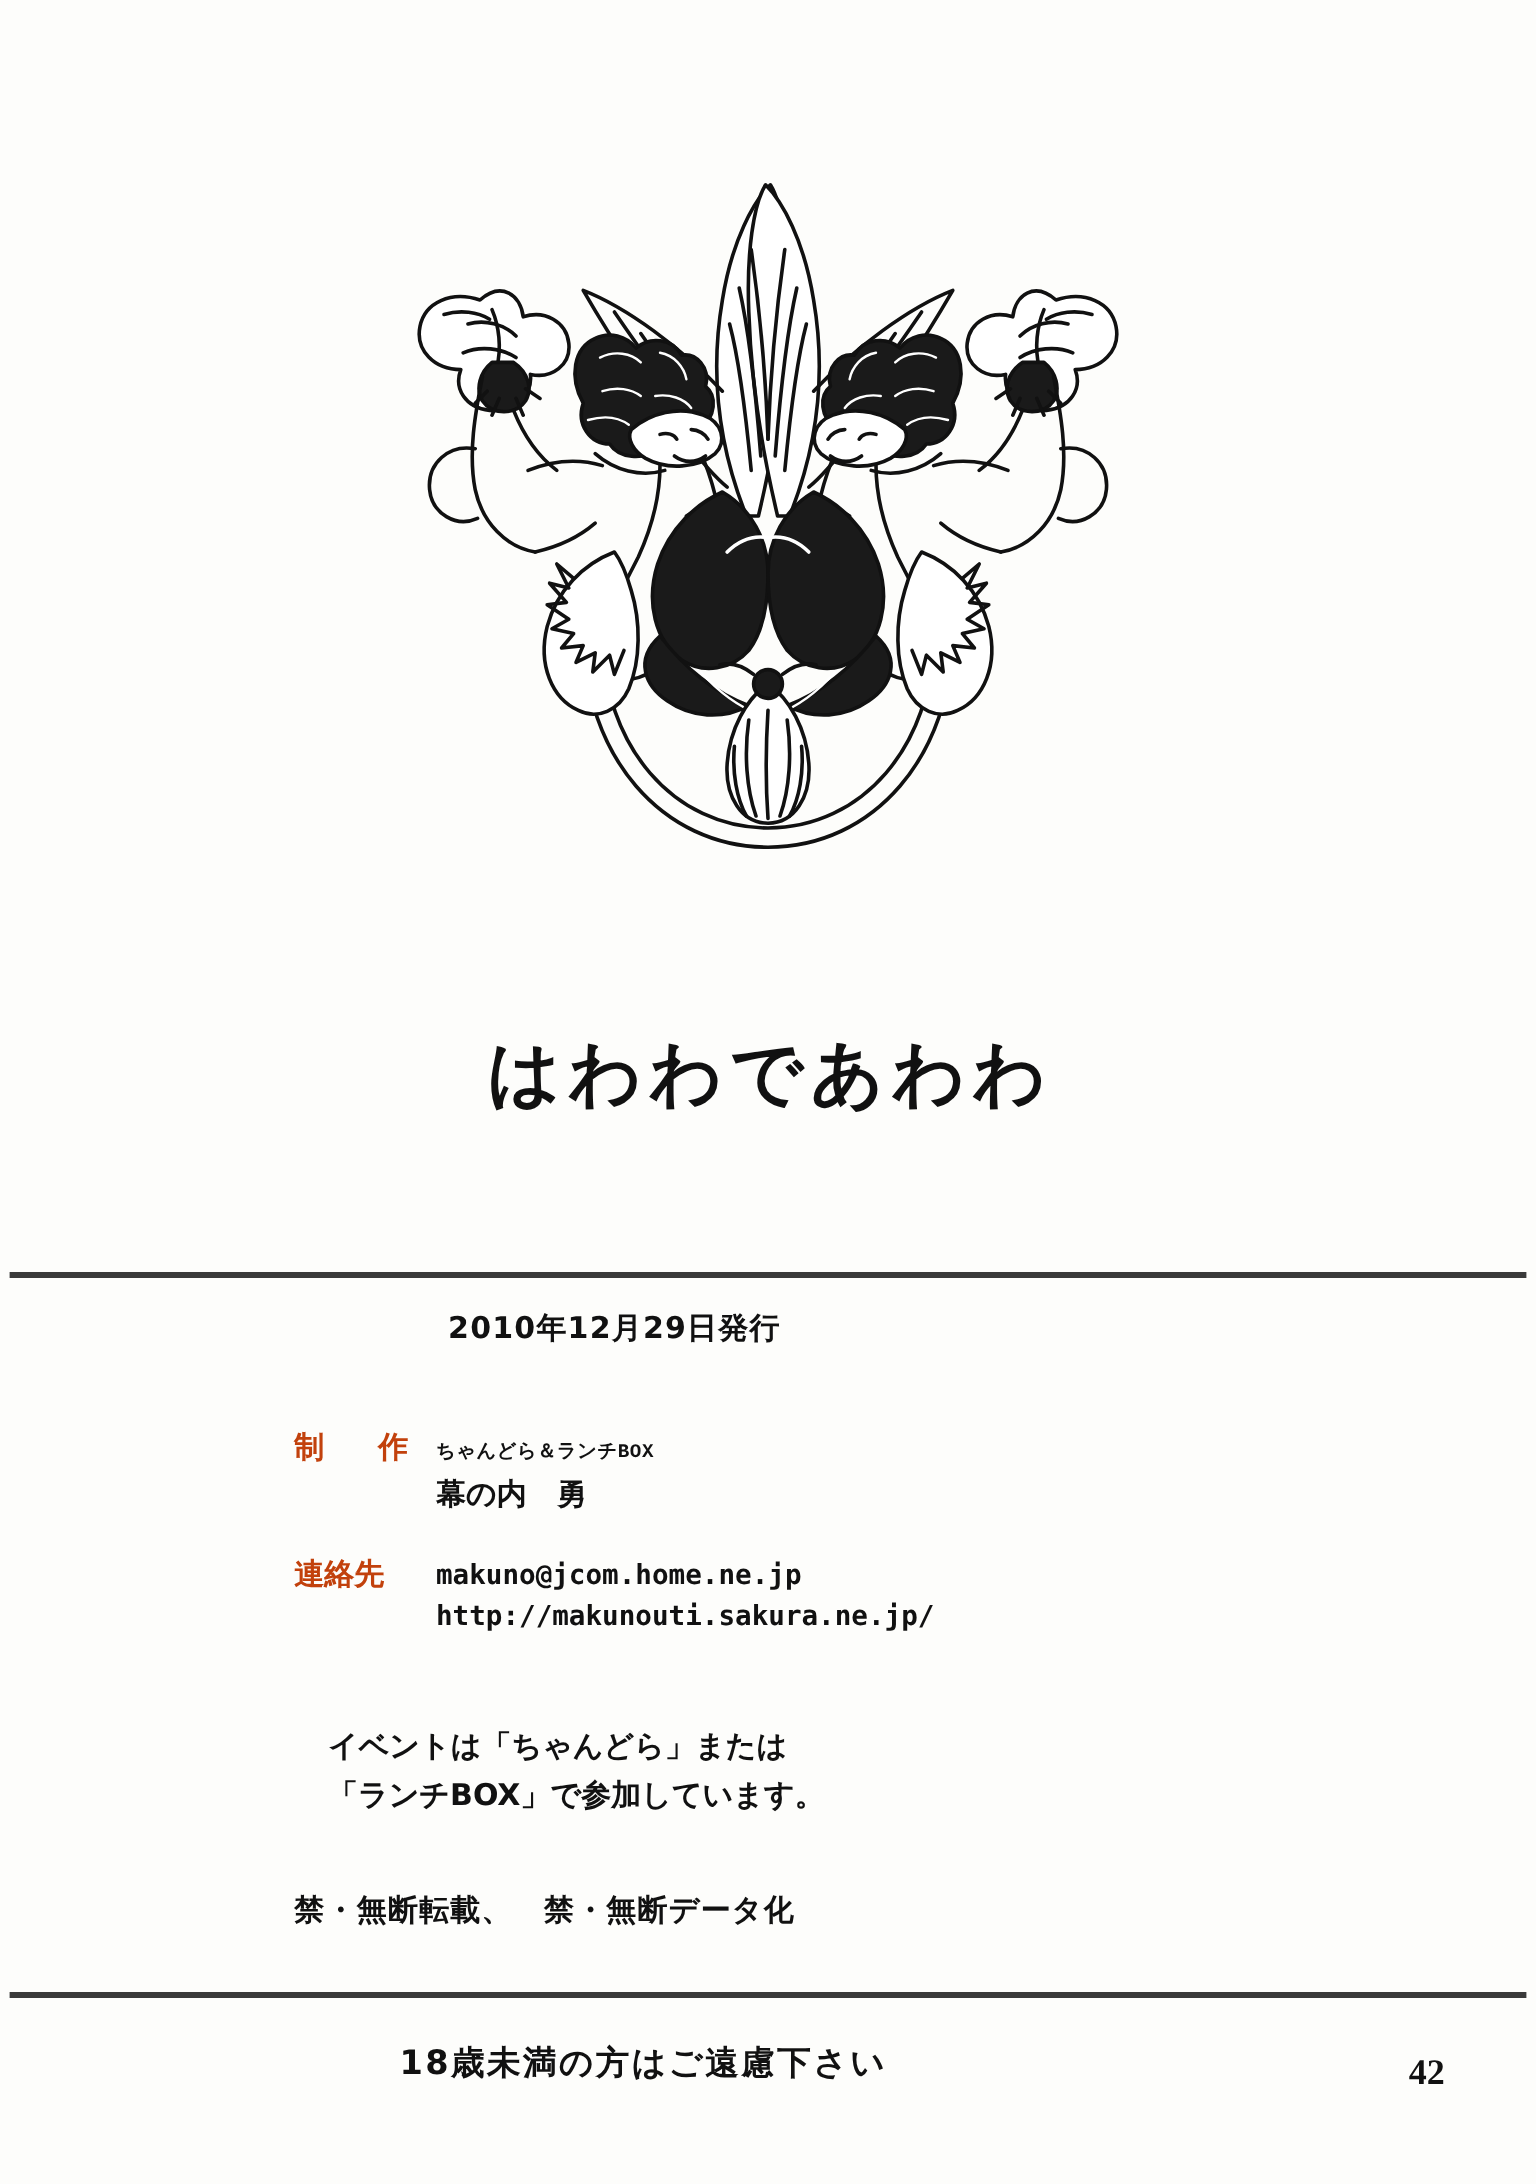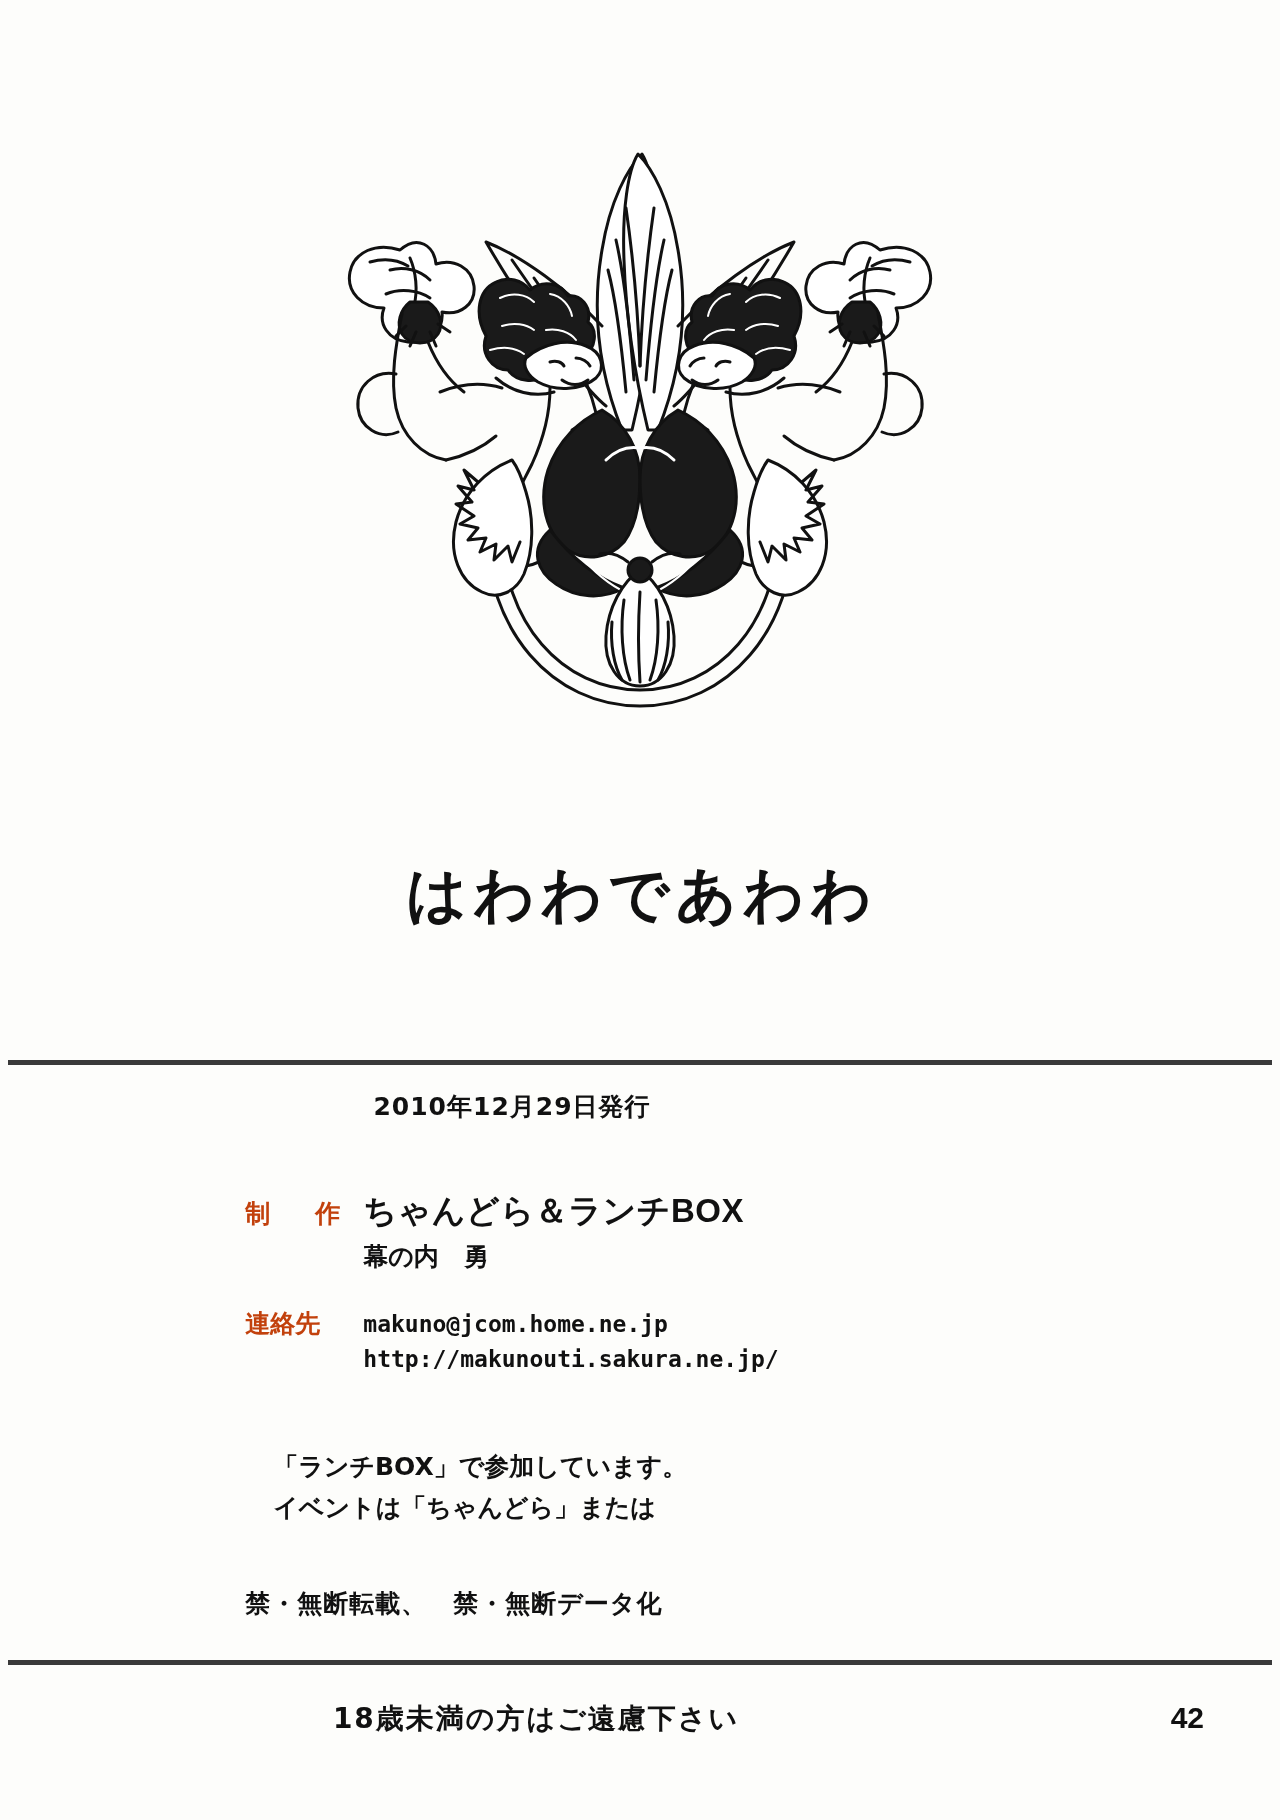--- a/index.html
+++ b/index.html
@@ -99,22 +99,22 @@
     font-size: 25px;
     font-weight: 700;
     letter-spacing: 10px;
     color: #c2410c;
     white-space: nowrap;
   }
   .credit-label.wide {
     letter-spacing: 0px;
   }
   .credit-value {
-    font-family: Liberation Sans, sans-serif;
-    font-size: 33px;
+    font-family: Liberation Mono, monospace;
+    font-size: 16px;
     font-weight: 700;
     color: #111;
     white-space: nowrap;
     letter-spacing: 0.5px;
   }
   .credit-value.mono {
     font-family: "DejaVu Sans Mono", monospace;
     font-size: 23px;
     letter-spacing: 0px;
   }
@@ -164,22 +164,22 @@
     text-align: center;
     font-family: "DejaVu Sans", sans-serif;
     font-size: 28px;
     font-weight: 700;
     letter-spacing: 2px;
     color: #111;
   }
   .page-number {
     position: absolute;
     right: 76px;
-    top: 1px;
-    font-family: Liberation Sans, sans-serif;
+    top: 11px;
+    font-family: Liberation Serif, serif;
     font-size: 30px;
     font-weight: 700;
     color: #111;
   }
 </style>
 </head>
 <body>
 
 <div class="page">
 
@@ -322,22 +322,22 @@
       <div class="credit-row">
         <div class="credit-label wide">連絡先</div>
         <div class="credit-value mono">makuno@jcom.home.ne.jp</div>
       </div>
       <div class="credit-sub" style="font-family:'DejaVu Sans Mono', monospace; font-size:23px;">http://makunouti.sakura.ne.jp/</div>
 
       <div class="spacer-md"></div>
 
 
       <div class="event-note">
+        <div>イベントは「ちゃんどら」または</div>
         <div>「ランチBOX」で参加しています。</div>
-        <div>イベントは「ちゃんどら」または</div>
       </div>
 
       <div class="warn-note">禁・無断転載、　禁・無断データ化</div>
     </div>
   </div>
 
   <div class="footer">
     <div class="footer-note">18歳未満の方はご遠慮下さい</div>
     <div class="page-number">42</div>
   </div>

